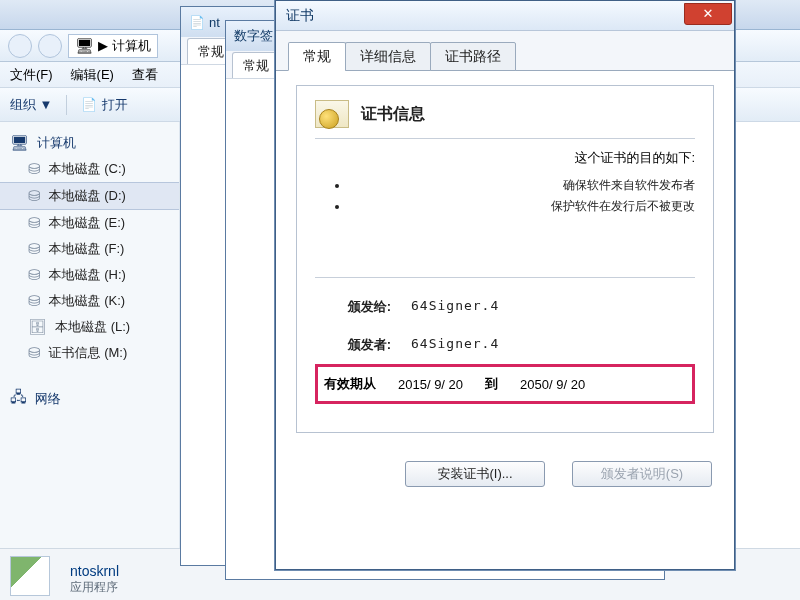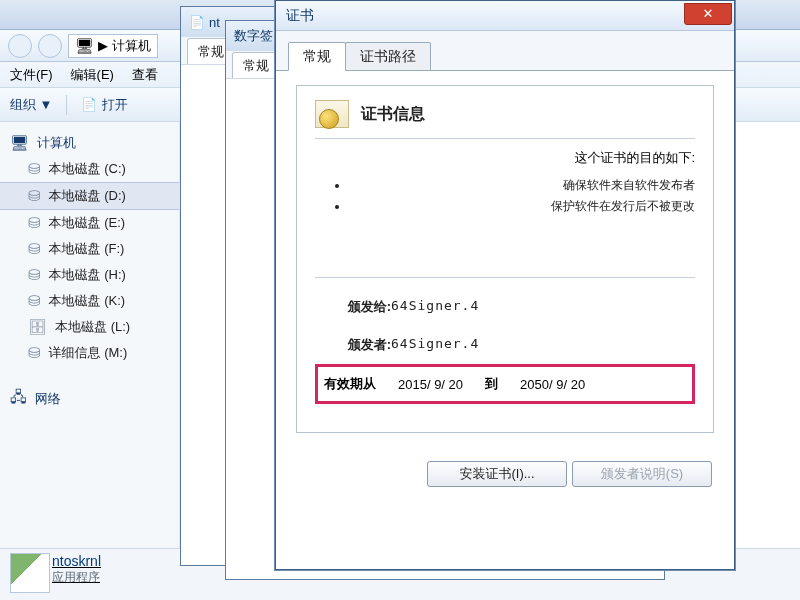--- a/index.html
+++ b/index.html
@@ -48,21 +48,21 @@
   }
   .tree-head .ico { font-size:15px; }
   .tree-item {
     display:flex; align-items:center; gap:8px; padding: 4px 10px 4px 28px;
     color:#222;
   }
   .tree-item .drive-ico { color:#7e8da0; font-size:15px;}
   .tree-item.selected { background:#e0e7f3; border:1px solid #b7c6dc; border-left:none; border-right:none; }
   .explorer-statusbar {
     height: 52px; border-top:1px solid #cfd9e3; background:#f2f5f9;
-    display:flex; align-items:flex-start; gap:2px; padding:4px 10px;text-decoration:underline;
+    display:flex; align-items:flex-end; gap:20px; padding:4px 10px;
   }
   .status-thumb {
     width:40px; height:40px; border:1px solid #b6c7da; background:linear-gradient(135deg,#7fb56d 0 40%,#fff 40% 100%);
   }
   .status-text .line1 { color:#003b80; font-size:14px;}
   .status-text .line2 { color:#5f6c7a; font-size:12px;}
 
   
   .stub {
     position:absolute; border:1px solid #5a7aa1; background:#fff;
@@ -128,32 +128,32 @@
     content:""; position:absolute; left:3px; bottom:-2px; width:18px; height:18px;
     border-radius:50%; background:radial-gradient(circle at 35% 35%, #ffe17a, #caa022);
     border:1px solid #a8811a;
   }
   .info-head-title { font-size:16px; font-weight:700; color:#222;}
   .purpose-title { font-weight:400; margin: 6px 0 8px; }
   .purpose-list { list-style: disc; padding-left: 34px; }
   .purpose-list li { padding: 2px 0; color:#222; font-size:12px;}
   .kv-block { border-top:1px solid #c7cfda; margin-top: 60px; padding-top:10px;}
   .kv-row {
-    display:flex; padding:10px 4px; font-size:14px; color:#222;
+    display:flex; gap:20px; padding:10px 4px; font-size:14px; color:#222;
   }
   .kv-row .k { width:72px; font-weight:700;}
   .kv-row .v { font-family: Consolas, monospace; letter-spacing:1px;}
   .validity {
     border:3px solid #d6245f; padding:8px 6px; display:flex;
     align-items:center; gap:22px; font-size:14px;
   }
   .validity .lbl { font-weight:700;}
   .validity .to  { font-weight:700;}
   .cert-buttons {
-    display:flex; justify-content:flex-end; gap:5px; padding:14px 22px 6px;
+    display:flex; justify-content:flex-end; gap:27px; padding:14px 22px 6px;
   }
   .win-btn {
     min-width:140px; height:26px; border:1px solid #8a9ab0;
     background:linear-gradient(#fdfdfe,#e6ebf2); padding:0 12px;
     display:flex; align-items:center; justify-content:center; font-size:13px;
     color:#222; border-radius:3px;
   }
   .win-btn.disabled { color:#9aa3af; }
   .learn {
     padding: 4px 22px 14px; font-size:13px; color:#222;
@@ -221,21 +221,21 @@
         <div class="tree-item">
             <span class="drive-ico">⛁</span>
             <span>本地磁盘 (K:)</span>
           </div>
         <div class="tree-item">
             <span class="drive-ico">🗄</span>
             <span>本地磁盘 (L:)</span>
           </div>
         <div class="tree-item">
             <span class="drive-ico">⛁</span>
-            <span>详细信息 (M:)</span>
+            <span>证书信息 (M:)</span>
           </div>
       </div>
       <div class="tree-sec">
         <div class="tree-head">
           <span class="ico">🖧</span>
           <span>网络</span>
         </div>
       </div>
     </div>
   </div>
@@ -271,20 +271,21 @@
 <div class="cert">
   <div class="cert-titlebar">
     <span class="cert-title">证书</span>
     <div class="cert-close">
       <span>✕</span>
     </div>
   </div>
 
   <div class="cert-tabs">
     <div class="cert-tab active">常规</div>
+    <div class="cert-tab">详细信息</div>
     <div class="cert-tab">证书路径</div>
   </div>
 
   <div class="cert-body">
     <div class="info-box">
       <div class="info-head">
         <div class="cert-ico"></div>
         <div class="info-head-title">证书信息</div>
       </div>
 

